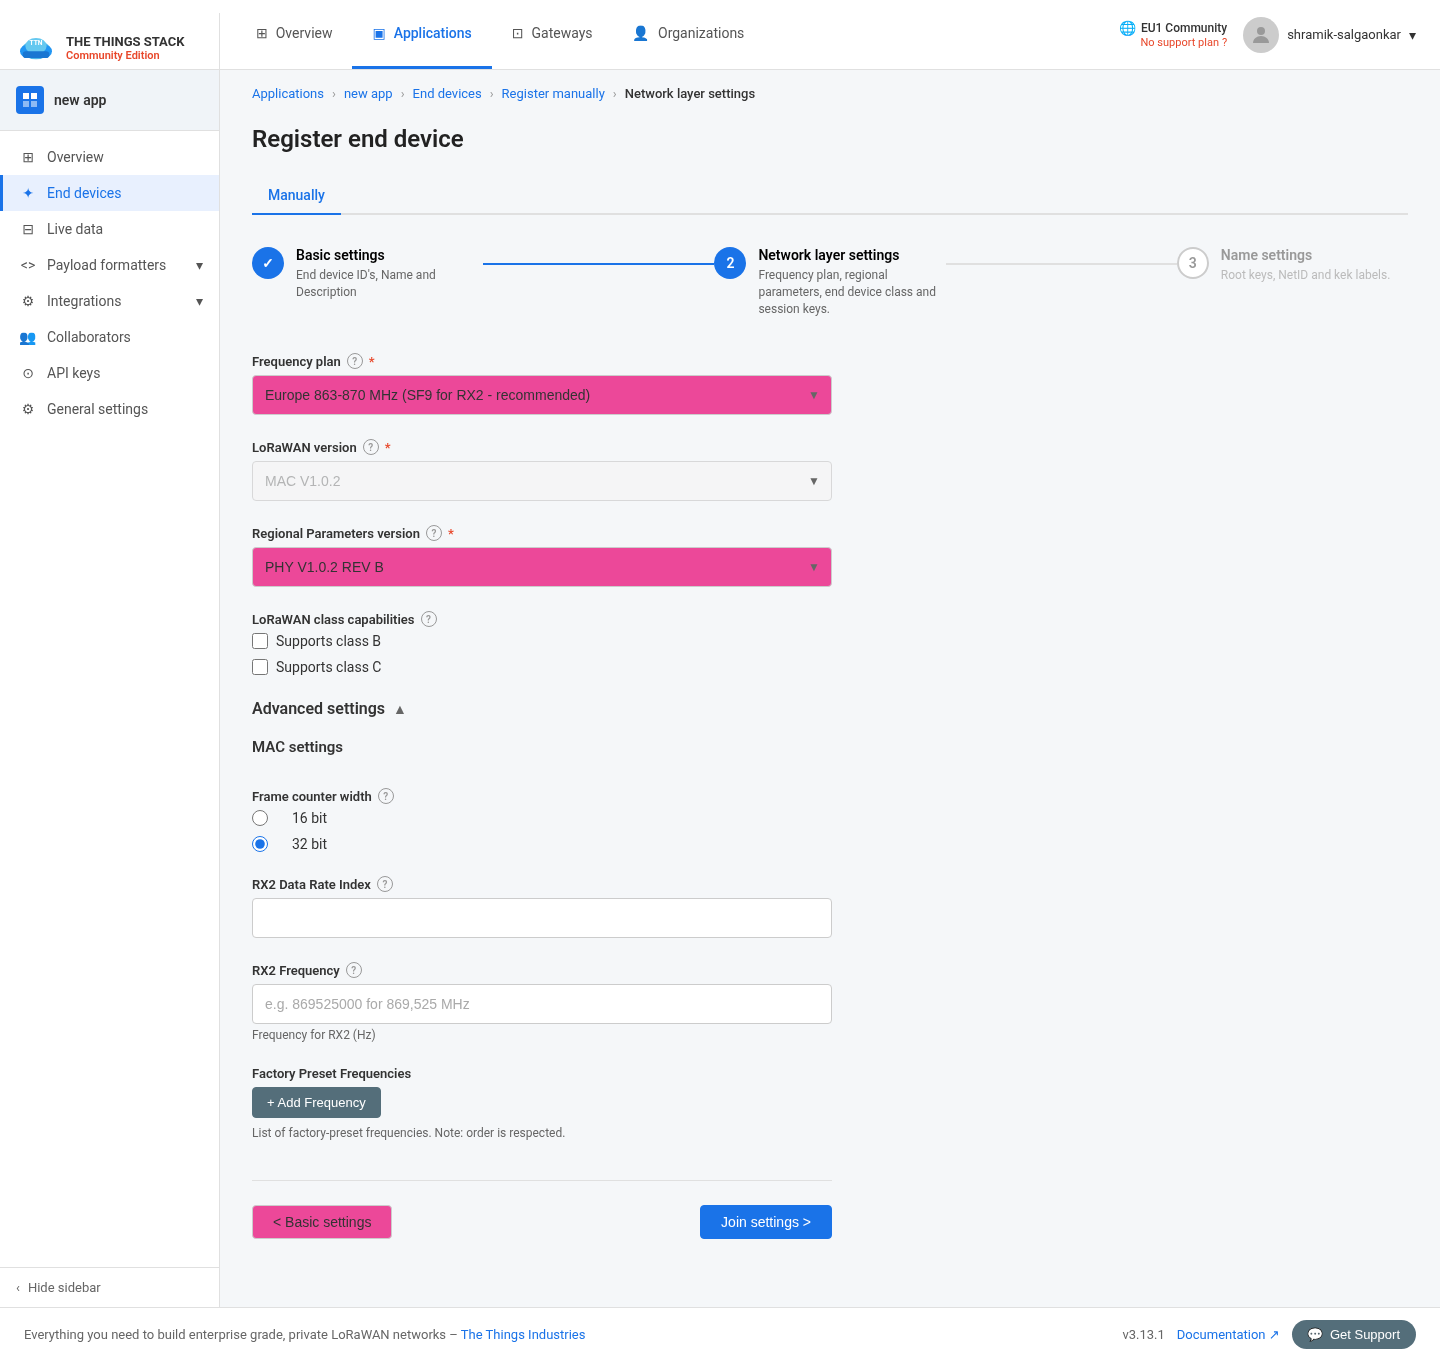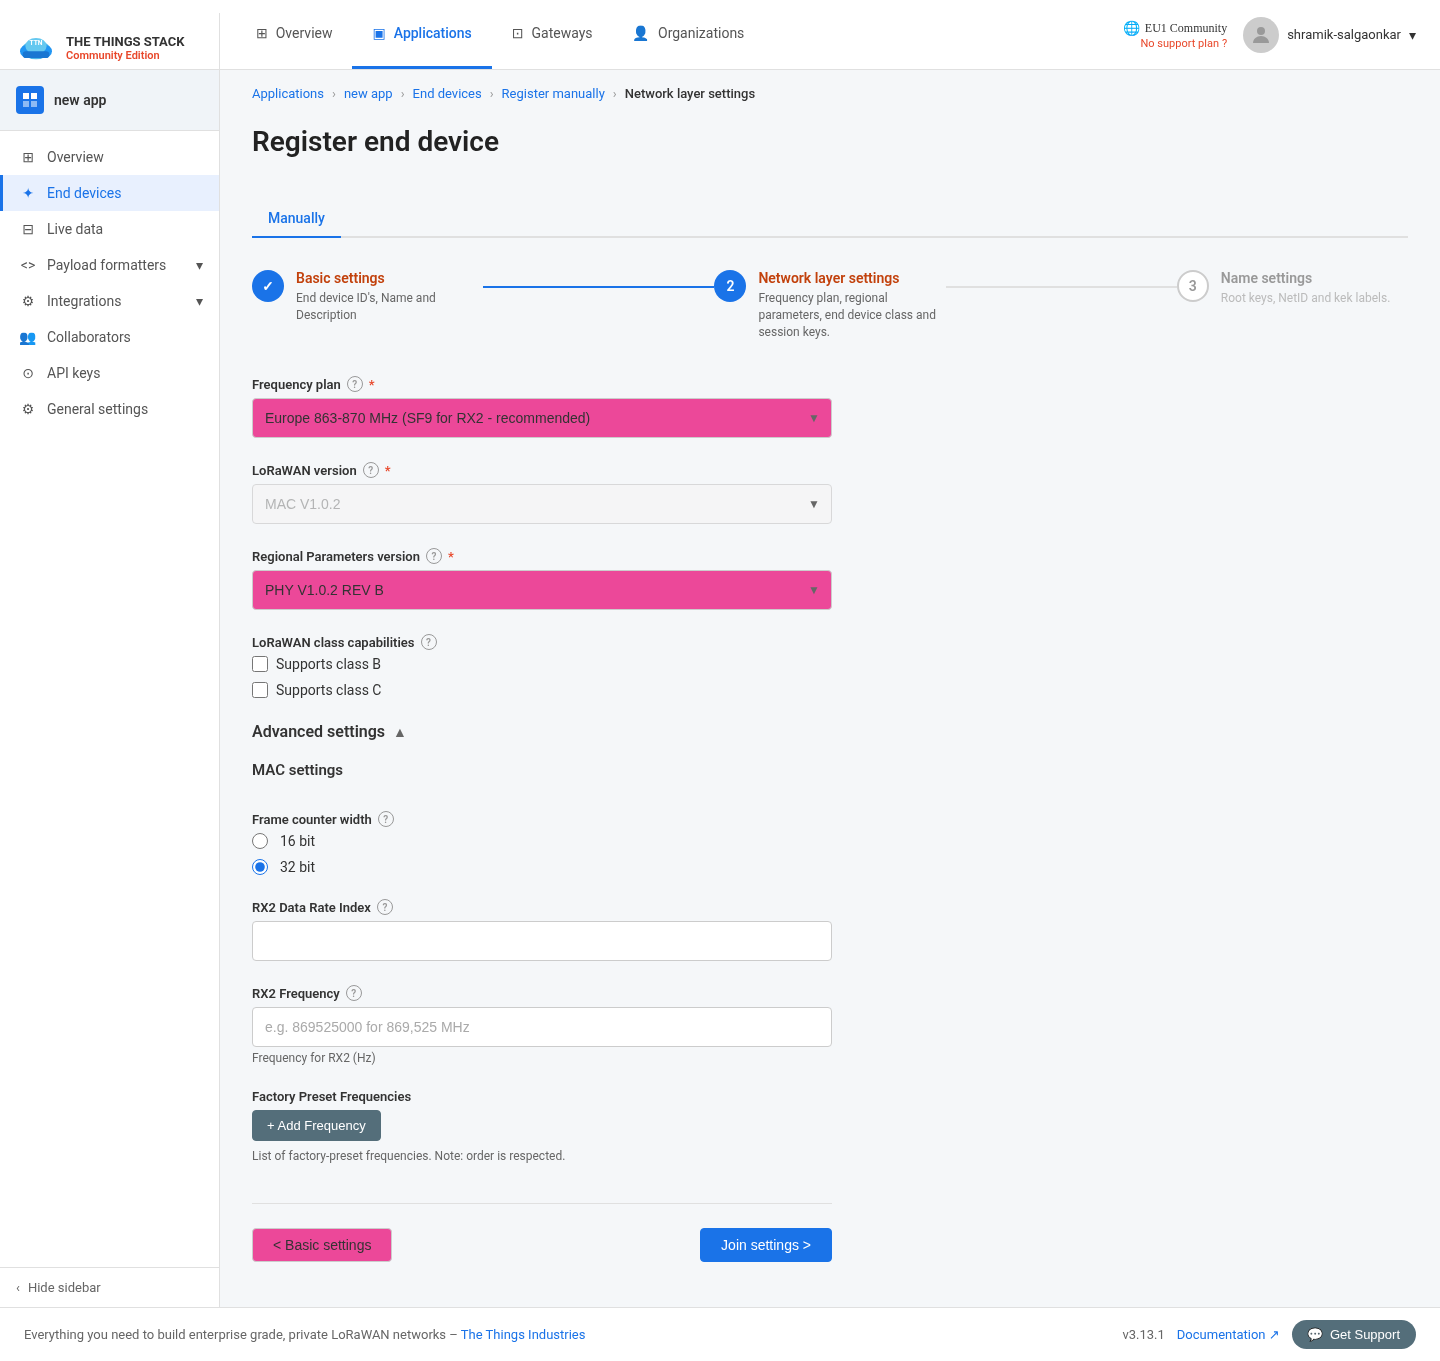--- a/index.html
+++ b/index.html
@@ -22,21 +22,21 @@
     .nav-item {
       display: flex; align-items: center; height: 100%; padding: 0 20px; cursor: pointer;
       color: #555; font-size: 14px; border-bottom: 3px solid transparent; gap: 8px;
     }
     .nav-item.active { color: #1a73e8; border-bottom-color: #1a73e8; font-weight: 500; }
 
     .nav-right {
       display: flex; align-items: center; gap: 16px; padding: 0 24px;
     }
     .eu1-badge { display: flex; flex-direction: column; align-items: flex-end; font-size: 12px; }
-    .eu1-badge .eu1-label { color: #333; font-weight: 500; display: flex; align-items: center; gap: 4px; font-family: Liberation Serif, serif; }
+    .eu1-badge .eu1-label { color: #333; font-weight: 500; display: flex; align-items: center; gap: 4px; }
     .eu1-badge .no-support { color: #e8472a; font-size: 11px; display: flex; align-items: center; gap: 3px; }
     .avatar-area { display: flex; align-items: center; gap: 8px; cursor: pointer; }
     .avatar { width: 36px; height: 36px; border-radius: 50%; background: #ccc; display: flex; align-items: center; justify-content: center; }
     .username { font-size: 13px; color: #333; }
 
     
     .layout { display: flex; flex: 1; min-height: 0; }
 
     
     .sidebar {
@@ -71,42 +71,42 @@
       display: flex; align-items: center; gap: 8px; padding: 16px 32px 8px;
       font-size: 13px; color: #666;
     }
     .breadcrumb a { color: #1a73e8; cursor: pointer; text-decoration: none; }
     .breadcrumb .sep { color: #999; }
     .breadcrumb .current { color: #333; font-weight: 500; }
 
     
     .page-content { padding: 16px 32px 32px; }
 
-    .page-title { font-size: 28px; font-weight: 600; color: #222; margin-bottom: 42px; }
+    .page-title { font-size: 24px; font-weight: 600; color: #222; margin-bottom: 24px; }
 
     
     .tabs { display: flex; border-bottom: 2px solid #e0e0e0; margin-bottom: 32px; }
     .tab {
       padding: 10px 16px; cursor: pointer; font-size: 14px; color: #666;
       border-bottom: 2px solid transparent; margin-bottom: -2px;
     }
     .tab.active { color: #1a73e8; border-bottom-color: #1a73e8; font-weight: 500; }
 
     
     .stepper { display: flex; align-items: flex-start; margin-bottom: 36px; gap: 0; }
     .step { display: flex; align-items: flex-start; gap: 12px; flex: 1; }
     .step-circle {
       width: 32px; height: 32px; border-radius: 50%; display: flex; align-items: center;
       justify-content: center; font-size: 14px; font-weight: 600; flex-shrink: 0;
     }
     .step-circle.done { background: #1a73e8; color: #fff; }
     .step-circle.active { background: #1a73e8; color: #fff; }
     .step-circle.inactive { background: #fff; border: 2px solid #ccc; color: #999; }
     .step-info { display: flex; flex-direction: column; }
-    .step-title { font-size: 14px; font-weight: 600; color: #c2410c; }
+    .step-title { font-size: 14px; font-weight: 600; color: #000000; }
     .step-title.inactive { color: #999; }
     .step-desc { font-size: 12px; color: #666; max-width: 180px; margin-top: 4px; line-height: 1.4; }
     .step-desc.inactive { color: #bbb; }
 
     
     .form-section { max-width: 580px; }
     .form-group { margin-bottom: 24px; }
     .form-label {
       display: flex; align-items: center; gap: 6px; font-size: 13px; font-weight: 600;
       color: #333; margin-bottom: 6px;
@@ -147,21 +147,21 @@
     .section-title {
       font-size: 16px; font-weight: 600; color: #333; margin-bottom: 20px;
       display: flex; align-items: center; gap: 8px; cursor: pointer;
     }
     .section-title .chevron { font-size: 14px; color: #666; }
 
     .subsection-title { font-size: 15px; font-weight: 600; color: #333; margin-bottom: 32px; }
 
     
     .radio-group { display: flex; flex-direction: column; gap: 10px; }
-    .radio-item { display: flex; align-items: flex-end; gap: 12px; cursor: pointer; font-size: 14px; color: #333; }
+    .radio-item { display: flex; align-items: flex-end; gap: 24px; cursor: pointer; font-size: 14px; color: #333; }
     .radio-item input[type="radio"] { width: 16px; height: 16px; cursor: pointer; accent-color: #1a73e8; }
 
     
     .btn {
       padding: 8px 20px; border-radius: 4px; font-size: 14px; font-weight: 500;
       cursor: pointer; border: 1px solid transparent; display: inline-flex; align-items: flex-start; gap: 6px;
     }
     .btn-primary { background: #1a73e8; color: #fff; border-color: #1a73e8; }
     .btn-secondary { background: #ec4899; color: #333; border-color: #ccc; }
     .btn-add { background: #546e7a; color: #fff; border-color: #546e7a; font-size: 13px; padding: 7px 14px; }

